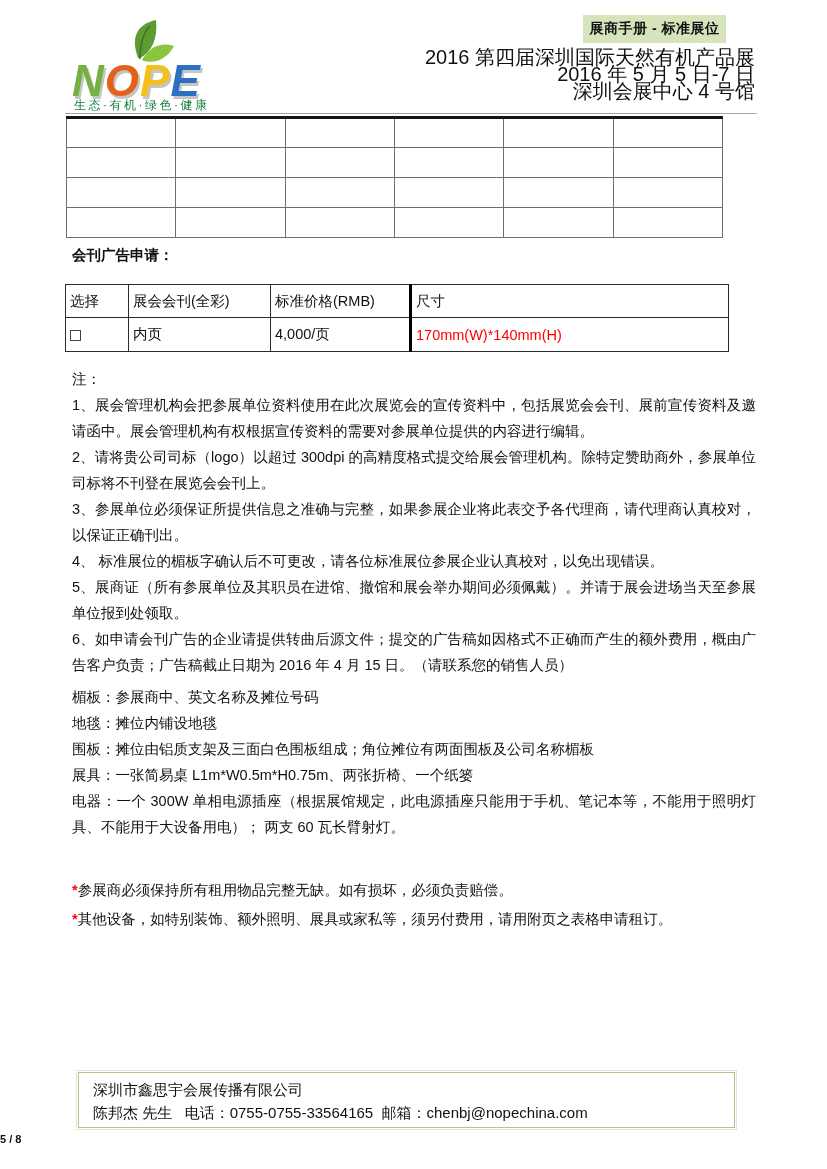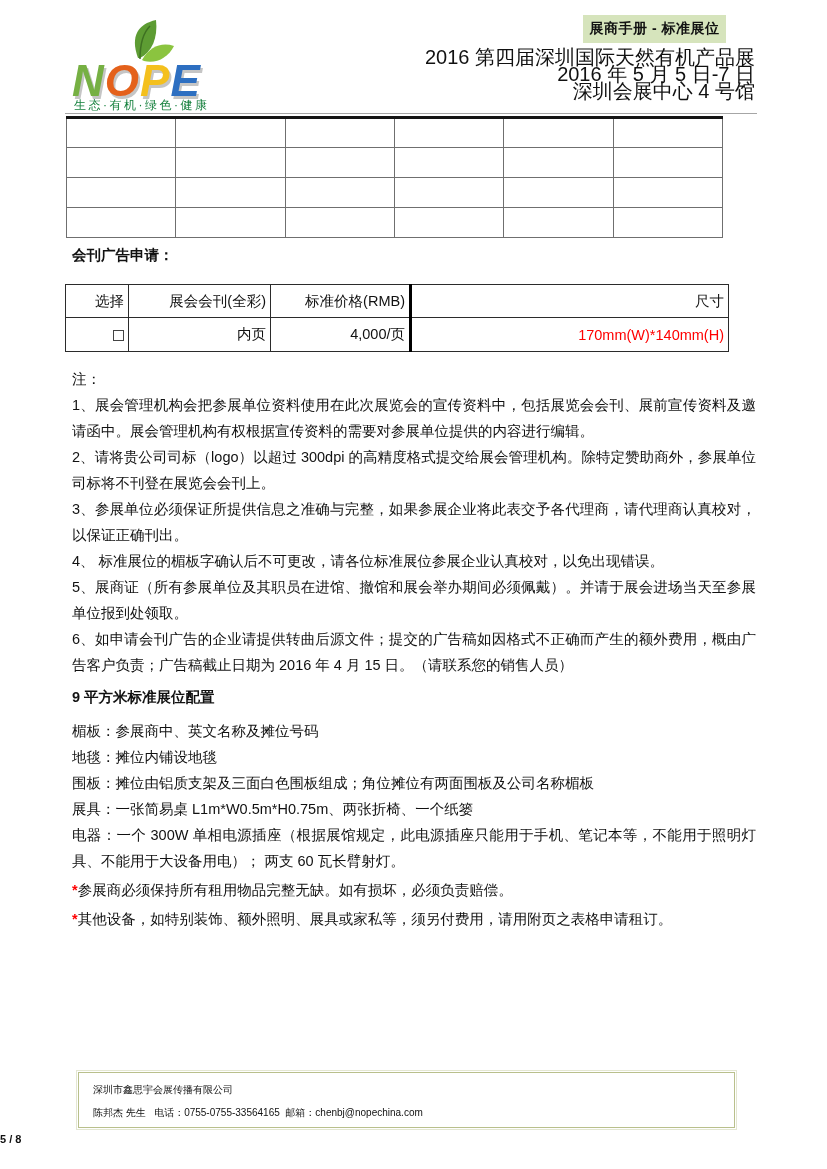--- a/index.html
+++ b/index.html
@@ -47,21 +47,21 @@
   .top-table td { border:1px solid #6f6f6f; height:30px; }
 
   
   .ad-heading { position:absolute; left:72px; top:246px; font-size:14.5px;
     font-weight:bold; color:#111; }
   .ad-table {
     position:absolute; left:65px; top:284px; width:663px;
     border-collapse:collapse; table-layout:fixed; font-size:14.5px; color:#111;
   }
   .ad-table th, .ad-table td {
-    border:1px solid #2b2b2b; text-align:right; vertical-align:middle;
+    border:1px solid #2b2b2b; text-align:left; vertical-align:middle;
     font-weight:normal; padding:0 4px;
   }
   .ad-table th { height:33px; }
   .ad-table td { height:34px; }
   .ad-table .thick-left { border-left:3px solid #000; }
   .size-red { color:#ff0000; }
   .checkbox {
     display:inline-block; width:11px; height:11px; border:1px solid #444;
     background:#fff; vertical-align:middle;
   }
@@ -71,21 +71,21 @@
   .notes-block { position:absolute; left:72px; top:366px; width:684px; }
   .booth-block { position:absolute; left:72px; top:684px; width:684px; }
   .booth-heading { font-size:14.5px; font-weight:bold; margin-bottom:8px; }
   .star-block { position:absolute; left:72px; top:876px; width:684px; line-height:29px; }
   .star { color:#ff0000; font-weight:bold; }
 
   
   .footer-box {
     position:absolute; left:78px; top:1072px; width:657px; height:56px;
     border:1px solid #b9c08c; box-shadow:0 0 0 1px #ffffff, 0 0 0 2px #e4e7d2;
-    padding:5px 14px; font-size:10px; line-height:23px; color:#111;
+    padding:5px 14px; font-size:15px; line-height:23px; color:#111;
     background:#fff;
   }
   .page-number { position:absolute; left:0; top:1133px; width:100%;
     font-size:11px; font-weight:bold; color:#111; }
 </style>
 </head>
 <body>
 
 <div class="page">
 
@@ -177,21 +177,20 @@
     <p>注：</p>
     <p>1、展会管理机构会把参展单位资料使用在此次展览会的宣传资料中，包括展览会会刊、展前宣传资料及邀请函中。展会管理机构有权根据宣传资料的需要对参展单位提供的内容进行编辑。</p>
     <p>2、请将贵公司司标（logo）以超过 300dpi 的高精度格式提交给展会管理机构。除特定赞助商外，参展单位司标将不刊登在展览会会刊上。</p>
     <p>3、参展单位必须保证所提供信息之准确与完整，如果参展企业将此表交予各代理商，请代理商认真校对，以保证正确刊出。</p>
     <p>4、 标准展位的楣板字确认后不可更改，请各位标准展位参展企业认真校对，以免出现错误。</p>
     <p>5、展商证（所有参展单位及其职员在进馆、撤馆和展会举办期间必须佩戴）。并请于展会进场当天至参展单位报到处领取。</p>
     <p>6、如申请会刊广告的企业请提供转曲后源文件；提交的广告稿如因格式不正确而产生的额外费用，概由广告客户负责；广告稿截止日期为 2016 年 4 月 15 日。（请联系您的销售人员）</p>
   </div>
 
   <div class="booth-block body-text">
-    <div class="booth-heading">9 平方米标准展位配置</div>
     <p>楣板：参展商中、英文名称及摊位号码</p>
     <p>地毯：摊位内铺设地毯</p>
     <p>围板：摊位由铝质支架及三面白色围板组成；角位摊位有两面围板及公司名称楣板</p>
     <p>展具：一张简易桌 L1m*W0.5m*H0.75m、两张折椅、一个纸篓</p>
     <p>电器：一个 300W 单相电源插座（根据展馆规定，此电源插座只能用于手机、笔记本等，不能用于照明灯具、不能用于大设备用电）； 两支 60 瓦长臂射灯。</p>
   </div>
 
   <div class="star-block body-text">
     <p><span class="star">*</span><span>参展商必须保持所有租用物品完整无缺。如有损坏，必须负责赔偿。</span></p>
     <p><span class="star">*</span><span>其他设备，如特别装饰、额外照明、展具或家私等，须另付费用，请用附页之表格申请租订。</span></p>

